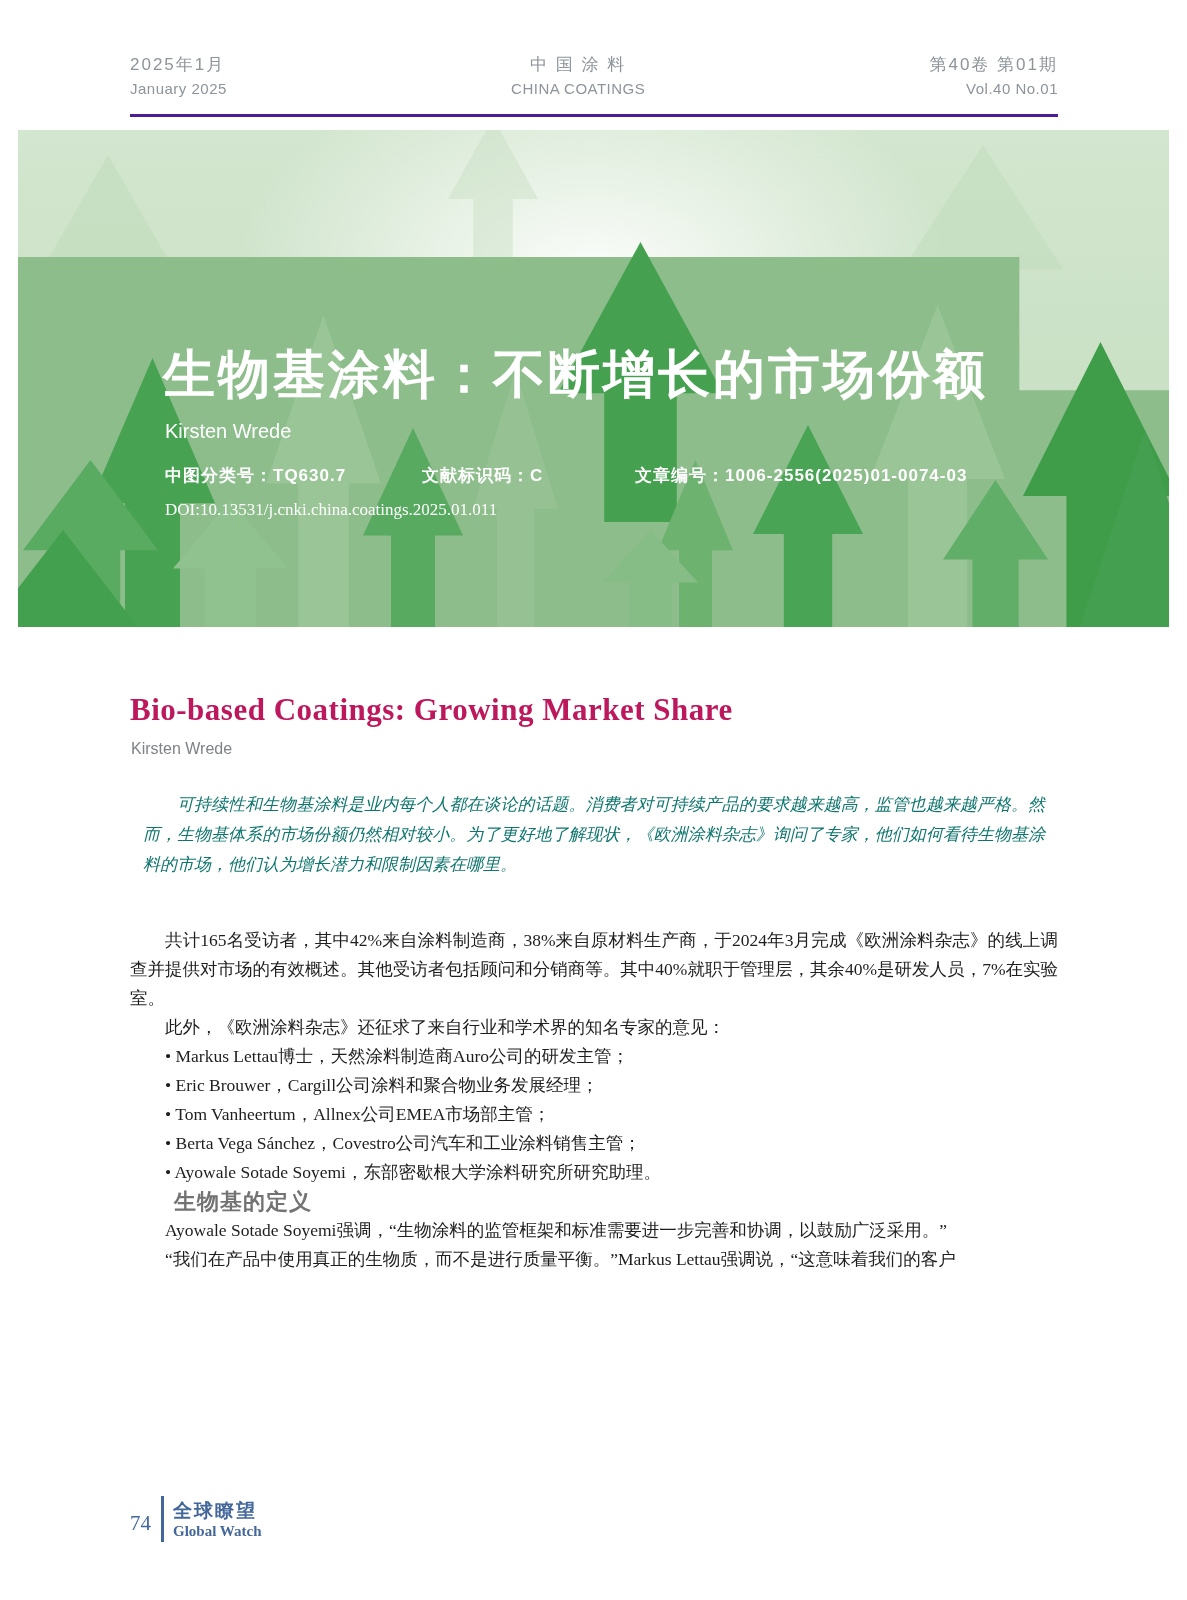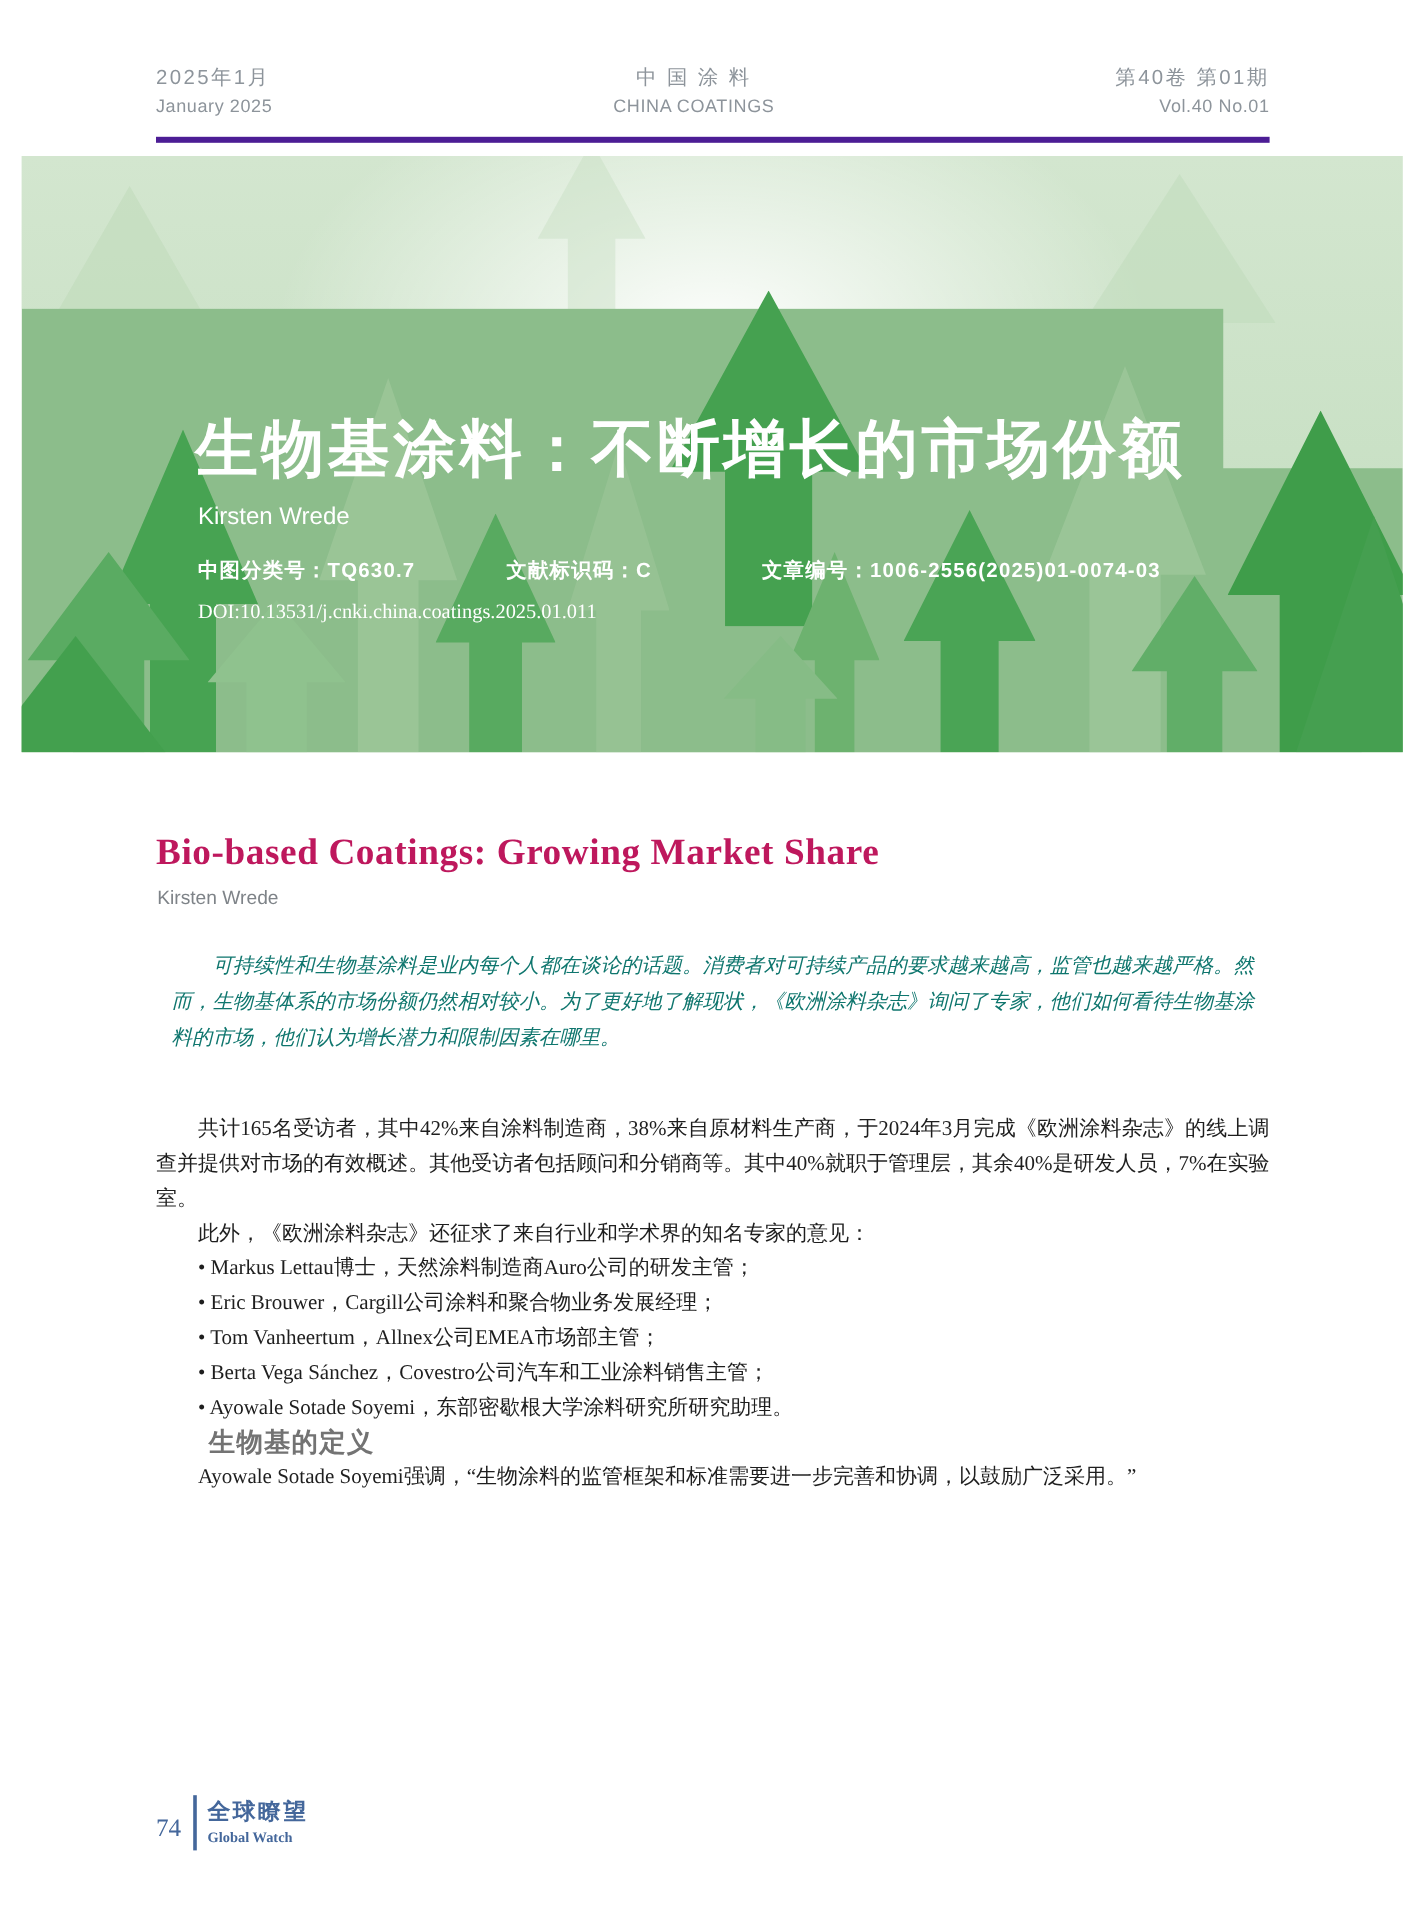--- a/index.html
+++ b/index.html
@@ -6,21 +6,21 @@
   .page{
     position:relative;width:1187px;height:1600px;margin:0 auto;
     background:#ffffff;overflow:hidden;
     font-family:"Liberation Serif","DejaVu Serif",serif;color:#222;
   }
   
   .journal-header{
     position:absolute;left:130px;right:129px;top:52px;height:54px;
     display:flex;justify-content:space-between;align-items:flex-start;
     color:#8d949b;font-family:"Liberation Sans","DejaVu Sans",sans-serif;
-    border-bottom:5px solid #4c1d95;padding-bottom:8px;
+    border-bottom:3px solid #4c1d95;padding-bottom:8px;
   }
   .journal-header .cn{font-size:17px;line-height:26px;letter-spacing:2px;}
   .journal-header .en{font-size:15px;line-height:22px;letter-spacing:0.5px;}
   .hdr-left{text-align:left;}
   .hdr-center{text-align:center;}
   .hdr-right{text-align:right;}
 
   
   .banner{
     position:absolute;left:18px;top:130px;width:1151px;height:497px;
@@ -74,21 +74,21 @@
     text-indent:0;
   }
 
   
   .page-footer{
     position:absolute;left:130px;top:1496px;display:flex;align-items:center;color:#44679b;
   }
   .footer-num{font-size:21px;font-family:"Liberation Serif","DejaVu Serif",serif;margin-right:10px;align-self:flex-end;padding-bottom:6px;}
   .footer-bar{width:3px;height:46px;background:#44679b;margin-right:9px;}
   .footer-col .cn{font-size:19px;font-weight:bold;font-family:"Liberation Sans","DejaVu Sans",sans-serif;letter-spacing:2px;line-height:24px;}
-  .footer-col .en{font-size:12px;font-weight:bold;font-family:"Liberation Serif","DejaVu Serif",serif;line-height:16px;}
+  .footer-col .en{font-size:15px;font-weight:bold;font-family:"Liberation Serif","DejaVu Serif",serif;line-height:16px;}
 </style>
 </head>
 <body>
 
 <div class="page">
 
   <div class="journal-header">
     <div class="hdr-left">
       <div class="cn">2025年1月</div>
       <div class="en">January 2025</div>
@@ -148,20 +148,21 @@
     <p>此外，《欧洲涂料杂志》还征求了来自行业和学术界的知名专家的意见：</p>
     <ul class="experts">
       <li>• Markus Lettau博士，天然涂料制造商Auro公司的研发主管；</li>
       <li>• Eric Brouwer，Cargill公司涂料和聚合物业务发展经理；</li>
       <li>• Tom Vanheertum，Allnex公司EMEA市场部主管；</li>
       <li>• Berta Vega Sánchez，Covestro公司汽车和工业涂料销售主管；</li>
       <li>• Ayowale Sotade Soyemi，东部密歇根大学涂料研究所研究助理。</li>
     </ul>
     <p class="sec-heading">生物基的定义</p>
     <p>Ayowale Sotade Soyemi强调，“生物涂料的监管框架和标准需要进一步完善和协调，以鼓励广泛采用。”</p>
+    <p>“我们在产品中使用真正的生物质，而不是进行质量平衡。”Markus Lettau强调说，“这意味着我们的客户</p>
   </div>
 
   <div class="page-footer">
     <div class="footer-num">74</div>
     <div class="footer-bar"></div>
     <div class="footer-col">
       <div class="cn">全球瞭望</div>
       <div class="en">Global Watch</div>
     </div>
   </div>

